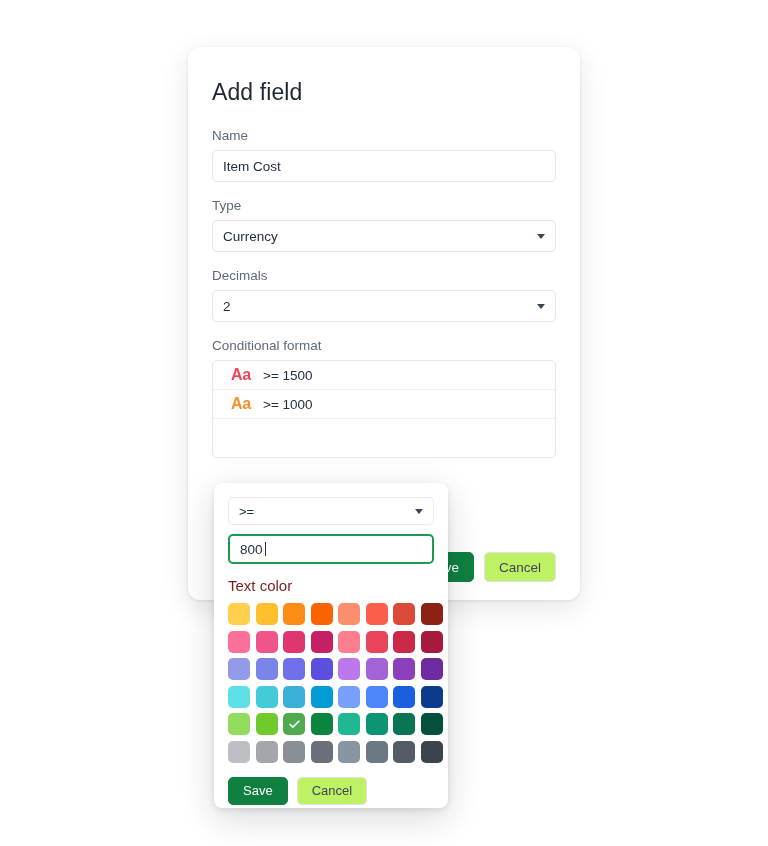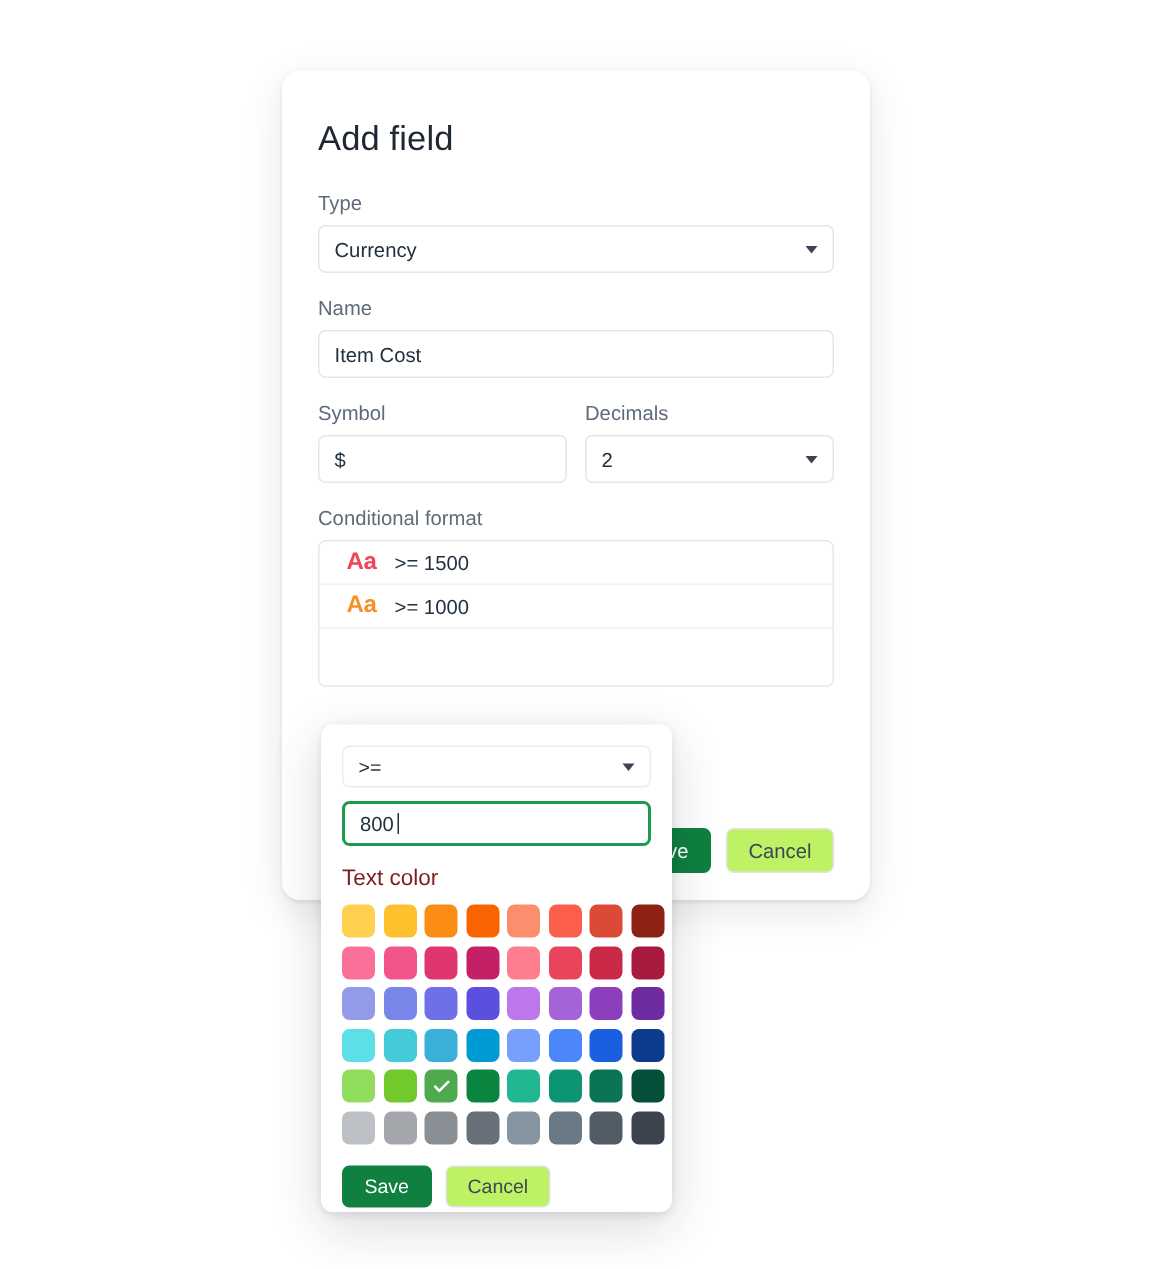--- a/index.html
+++ b/index.html
@@ -229,37 +229,33 @@
 </head>
 <body>
 
 <div class="stage">
 
   <div class="card">
 
     <h1 class="card-title">Add field</h1>
 
     <div class="field-block">
+      <span class="field-label">Name</span>
+      <div class="txt-input">Item Cost</div>
+    </div>
+
+    <div class="field-block">
       <span class="field-label">Type</span>
       <div class="select-input">
         <span>Currency</span>
         <span class="caret"></span>
       </div>
     </div>
 
-    <div class="field-block">
-      <span class="field-label">Name</span>
-      <div class="txt-input">Item Cost</div>
-    </div>
-
     <div class="field-block row2">
-      <div>
-        <span class="field-label">Symbol</span>
-        <div class="txt-input">$</div>
-      </div>
       <div>
         <span class="field-label">Decimals</span>
         <div class="select-input">
           <span>2</span>
           <span class="caret"></span>
         </div>
       </div>
     </div>
 
 

